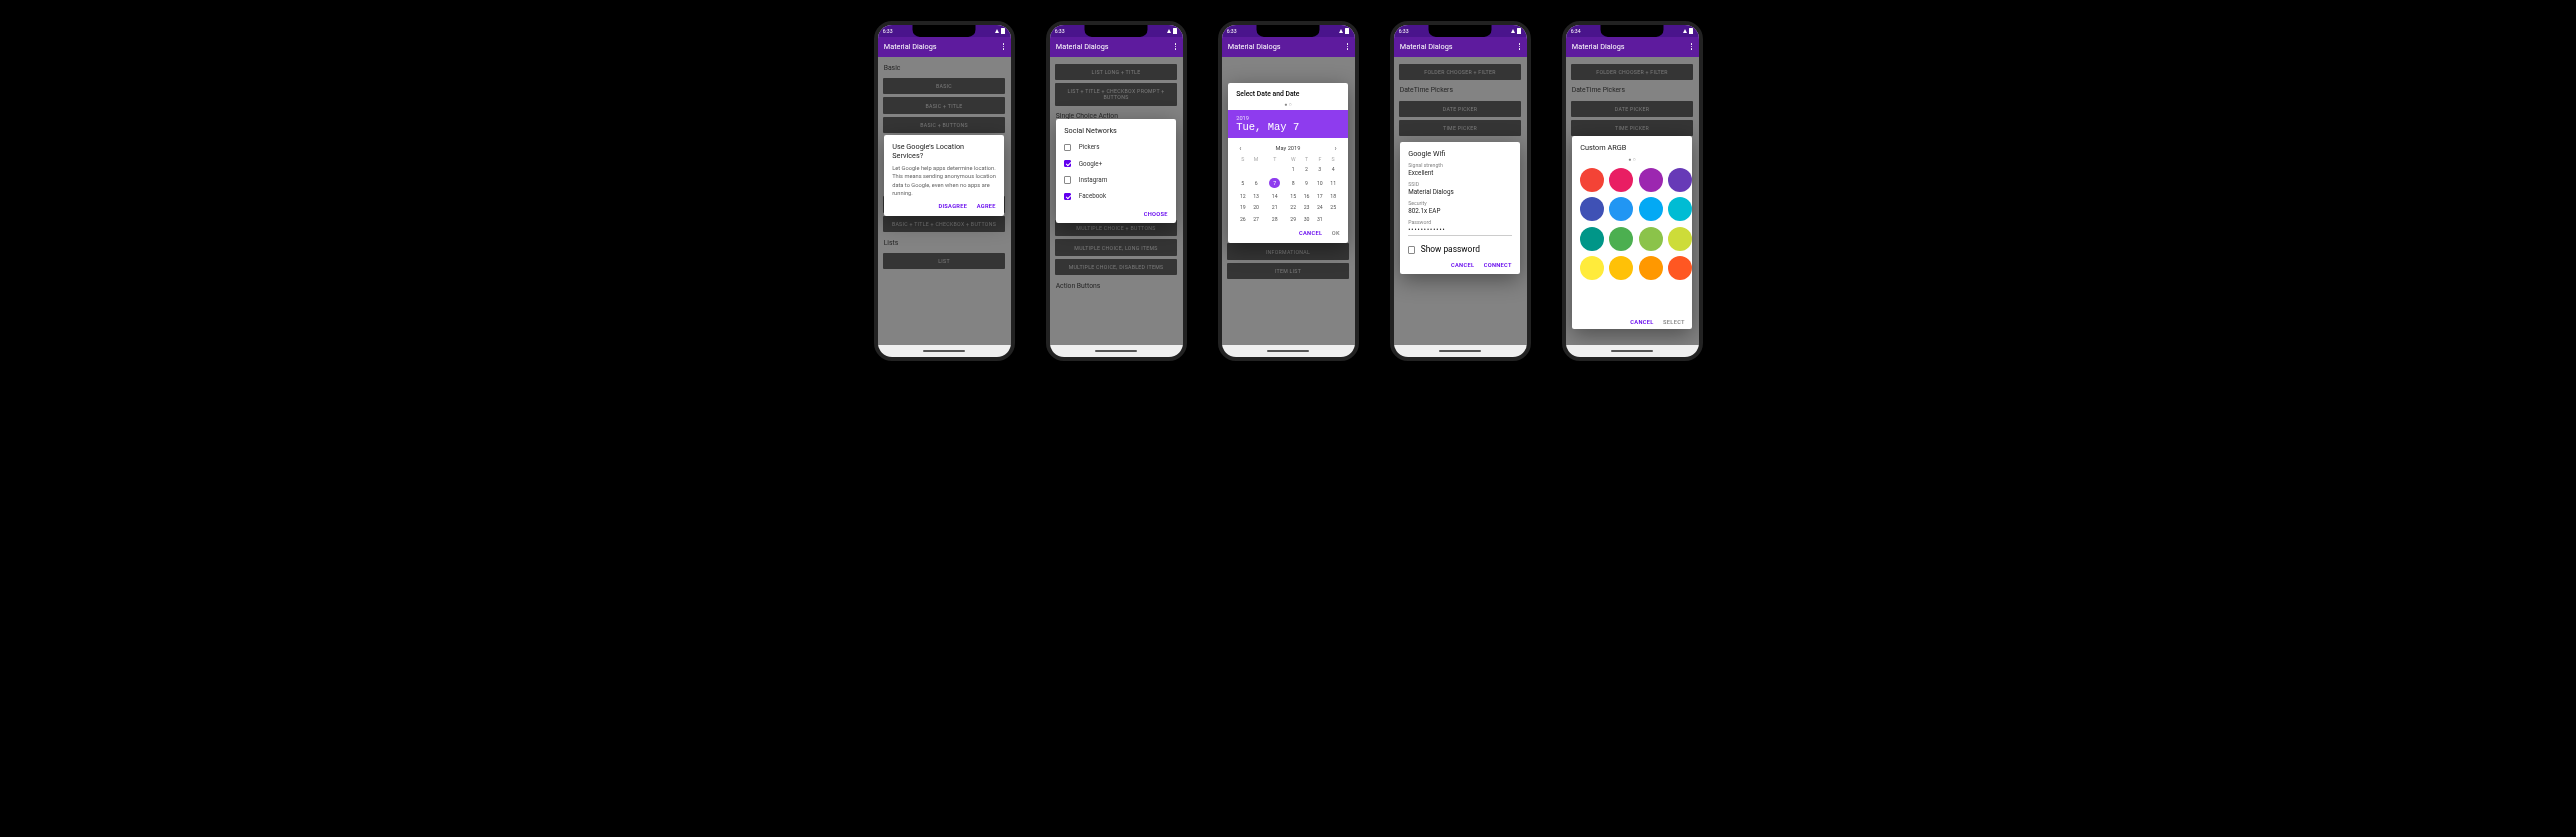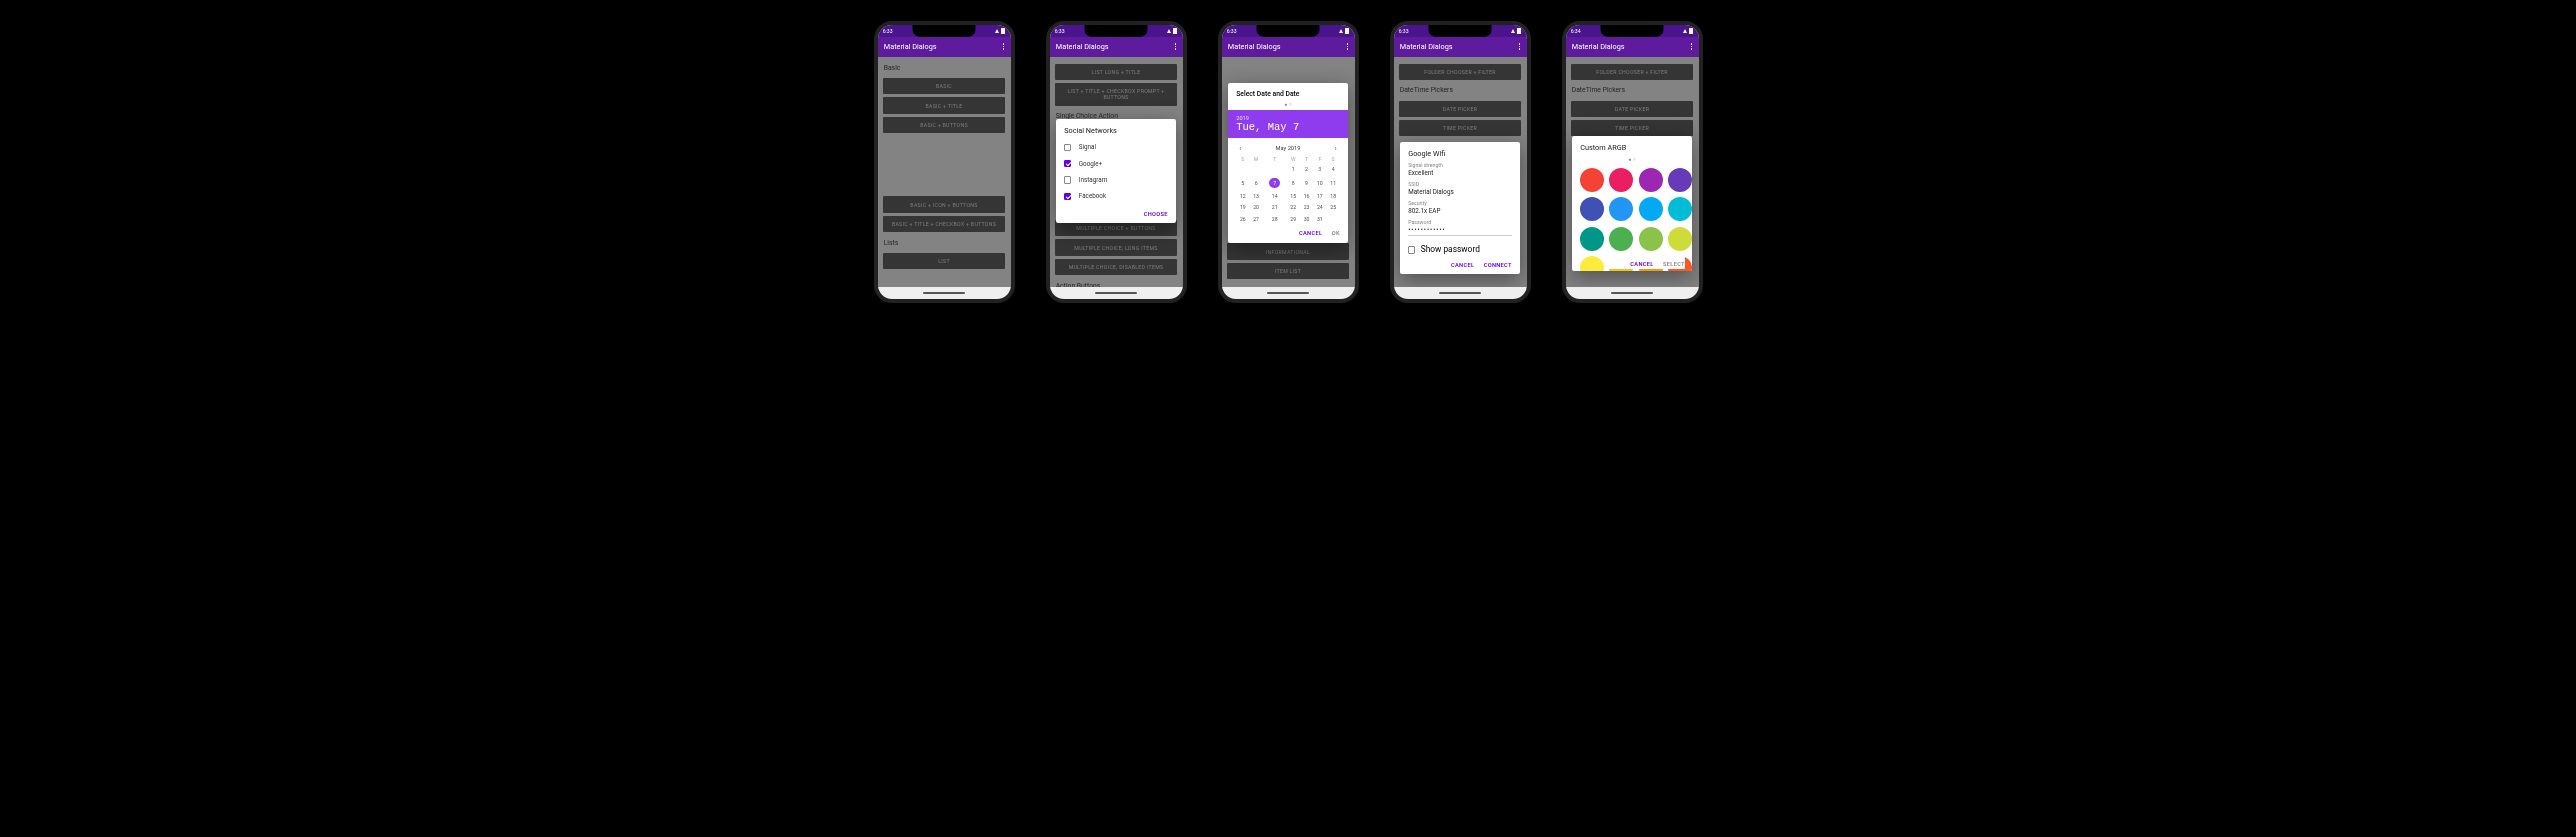--- a/index.html
+++ b/index.html
@@ -5,21 +5,21 @@
   :root{
     --purple:#6200ee;
     --purple-dark:#5c1a9e;
     --accent:#8e3cee;
     --dim:#555;
     --bg:#000;
   }
   *{box-sizing:border-box;font-family:Roboto, Arial, sans-serif;}
   body{margin:0;background:var(--bg);padding:21px 10.5px;display:flex;gap:31px;justify-content:center;align-items:flex-start;}
   
-  .phone{width:141px;height:282px;background:#111;border:4.2px solid #222;border-radius:18px;position:relative;overflow:hidden;box-shadow:0 0 0 1px #000;}
+  .phone{width:141px;height:340px;background:#111;border:4.2px solid #222;border-radius:18px;position:relative;overflow:hidden;box-shadow:0 0 0 1px #000;}
   .notch{position:absolute;top:0;left:50%;transform:translateX(-50%);width:63px;height:11.5px;background:#000;border-bottom-left-radius:7.3px;border-bottom-right-radius:7.3px;z-index:50;}
   .statusbar{height:11.5px;display:flex;justify-content:space-between;align-items:center;padding:0 5.2px;font-size:5.2px;color:#fff;background:#4a148c;}
   .statusbar .right{display:flex;gap:2.1px;align-items:center;}
   .tri{width:0;height:0;border-left:2.6px solid transparent;border-right:2.6px solid transparent;border-bottom:4.2px solid #fff;transform:rotate(0);}
   .batt{width:4.2px;height:6.3px;background:#fff;border-radius:0.5px;}
   .appbar{height:20px;background:#5e1b9e;color:#fff;display:flex;align-items:center;padding:0 6.3px;font-size:7.3px;justify-content:space-between;}
   .dots{display:flex;flex-direction:column;gap:1px;}
   .dots span{width:1.6px;height:1.6px;background:#fff;border-radius:50%;}
   .screen{position:absolute;top:0;left:0;right:0;bottom:0;background:#efefef;display:flex;flex-direction:column;}
   .content{flex:1;position:relative;overflow:hidden;}
@@ -93,20 +93,28 @@
         <div class="demo-btn">BASIC</div>
         <div class="demo-btn">BASIC + TITLE</div>
         <div class="demo-btn">BASIC + BUTTONS</div>
         <div style="height:57px"></div>
         <div class="demo-btn">BASIC + ICON + BUTTONS</div>
         <div class="demo-btn">BASIC + TITLE + CHECKBOX + BUTTONS</div>
         <div class="section-label">Lists</div>
         <div class="demo-btn">LIST</div>
       </div>
       <div class="scrim"></div>
+      <div class="dialog" style="top:78px">
+        <h3>Use Google's Location Services?</h3>
+        <p>Let Google help apps determine location. This means sending anonymous location data to Google, even when no apps are running.</p>
+        <div class="actions">
+          <span class="act-accent">DISAGREE</span>
+          <span class="act-accent">AGREE</span>
+        </div>
+      </div>
     </div>
     <div class="navbar">
         <div class="pill"></div>
       </div>
   </div>
 </div>
 
 <div class="phone">
   <div class="notch"></div>
   <div class="screen">
@@ -135,21 +143,21 @@
         <div class="demo-btn">MULTIPLE CHOICE, LONG ITEMS</div>
         <div class="demo-btn">MULTIPLE CHOICE, DISABLED ITEMS</div>
         <div class="section-label">Action Buttons</div>
       </div>
       <div class="scrim"></div>
       <div class="dialog" style="top:62px">
         <h3>Social Networks</h3>
         <div id="p2-items">
             <div class="check-row">
               <div class="cb"></div>
-              <span>Signal</span>
+              <span>Pickers</span>
             </div>
             <div class="check-row">
               <div class="cb checked"></div>
               <span>Google+</span>
             </div>
             <div class="check-row">
               <div class="cb"></div>
               <span>Instagram</span>
             </div>
             <div class="check-row">

